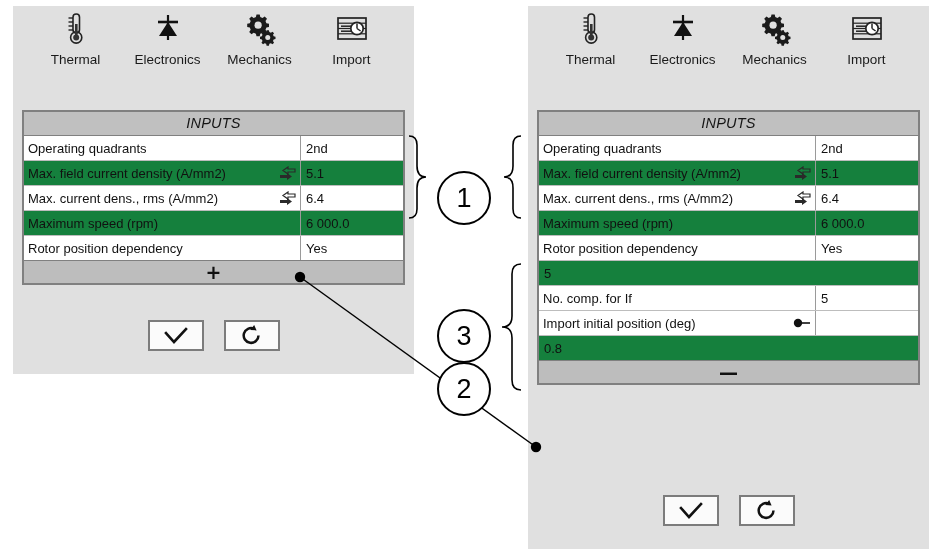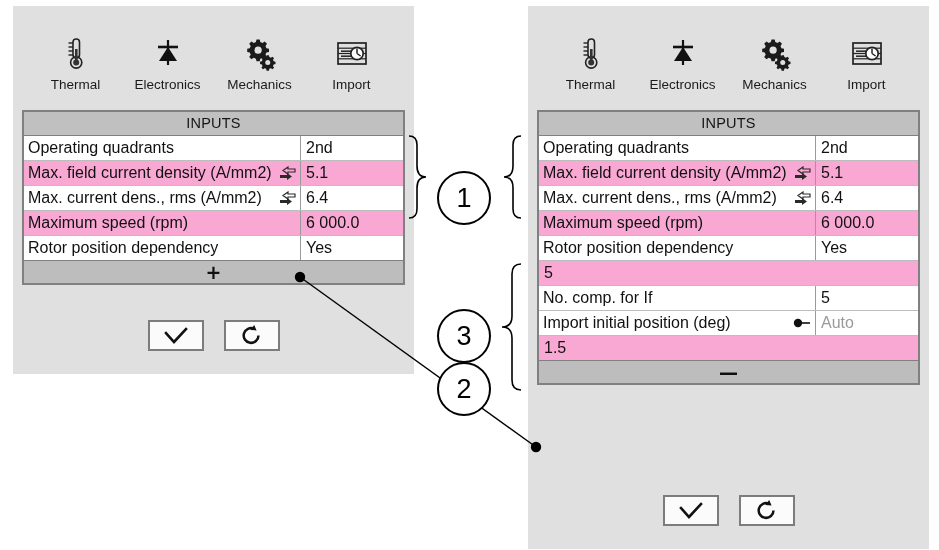--- a/index.html
+++ b/index.html
@@ -15,21 +15,21 @@
     background:#e0e0e0;
     box-sizing:border-box;
   }
   #panel-left{left:13px;top:6px;width:401px;height:368px;}
   #panel-right{left:528px;top:6px;width:401px;height:543px;}
 
   
   .toolbar{
     position:absolute;left:0;top:0;width:100%;height:92px;
     display:flex;align-items:flex-start;justify-content:center;
-    gap:0px;padding-top:27px;box-sizing:border-box;text-align:center;
+    gap:0px;padding-top:2px;box-sizing:border-box;text-align:center;
   }
   .tb-item{
     width:92px;display:flex;flex-direction:column;align-items:center;
     cursor:default;
   }
   .tb-ico{height:42px;display:flex;align-items:center;justify-content:center;}
   .tb-label{
     font-size:13.5px;color:#1a1a1a;margin-top:2px;white-space:nowrap;
   }
 
@@ -39,29 +39,30 @@
     border:2px solid #808080;box-sizing:border-box;
     background:#ffffff;
   }
   #tbl-left{top:104px;}
   #tbl-right{top:104px;}
   .tbl-header{
     background:#c0c0c0;color:#151515;font-size:14.5px;
     text-align:center;padding:3px 0 4px 0;
     border-bottom:1px solid #808080;
     letter-spacing:0.2px;
+    font-style:italic;
   }
   .row{
     display:flex;height:24px;align-items:stretch;
     border-bottom:1px solid #bdbdbd;
-    font-size:16px;color:#111;
+    font-size:13px;color:#111;
   }
   .row:last-child{border-bottom:none;}
   .row.odd{background:#ffffff;}
-  .row.even{background:#f9a8d4;}
+  .row.even{background:#15803d;}
   .cell-label{
     flex:0 0 277px;display:flex;align-items:center;
     padding-left:4px;box-sizing:border-box;
     border-right:1px solid #9a9a9a;
     position:relative;
   }
   .lab-txt{white-space:nowrap;}
   .lab-ico{
     margin-left:auto;margin-right:4px;display:flex;align-items:center;
   }
@@ -362,24 +363,23 @@
         <div class="row odd">
           <div class="cell-label">
             <span class="lab-txt">Import initial position (deg)</span>
             <span class="lab-ico">
               <svg width="18" height="12" viewBox="0 0 18 12">
                 <circle cx="5" cy="6" r="4.2" fill="#111"></circle>
                 <line x1="8.5" y1="6" x2="17" y2="6" stroke="#111" stroke-width="1.6"></line>
               </svg>
             </span>
           </div>
-          <div class="cell-value muted">Auto</div>
-        </div>
-        <div class="row even">
-          <div class="cell-value">1.5</div>
+        </div>
+        <div class="row even">
+          <div class="cell-value">0.8</div>
         </div>
       </div>
     <div class="pm-bar">
       <span class="pm-glyph">—</span>
     </div>
   </div>
 
   <div class="btnrow" id="btnrow-right">
     <div class="btn">
       <svg width="30" height="20" viewBox="0 0 30 20">

